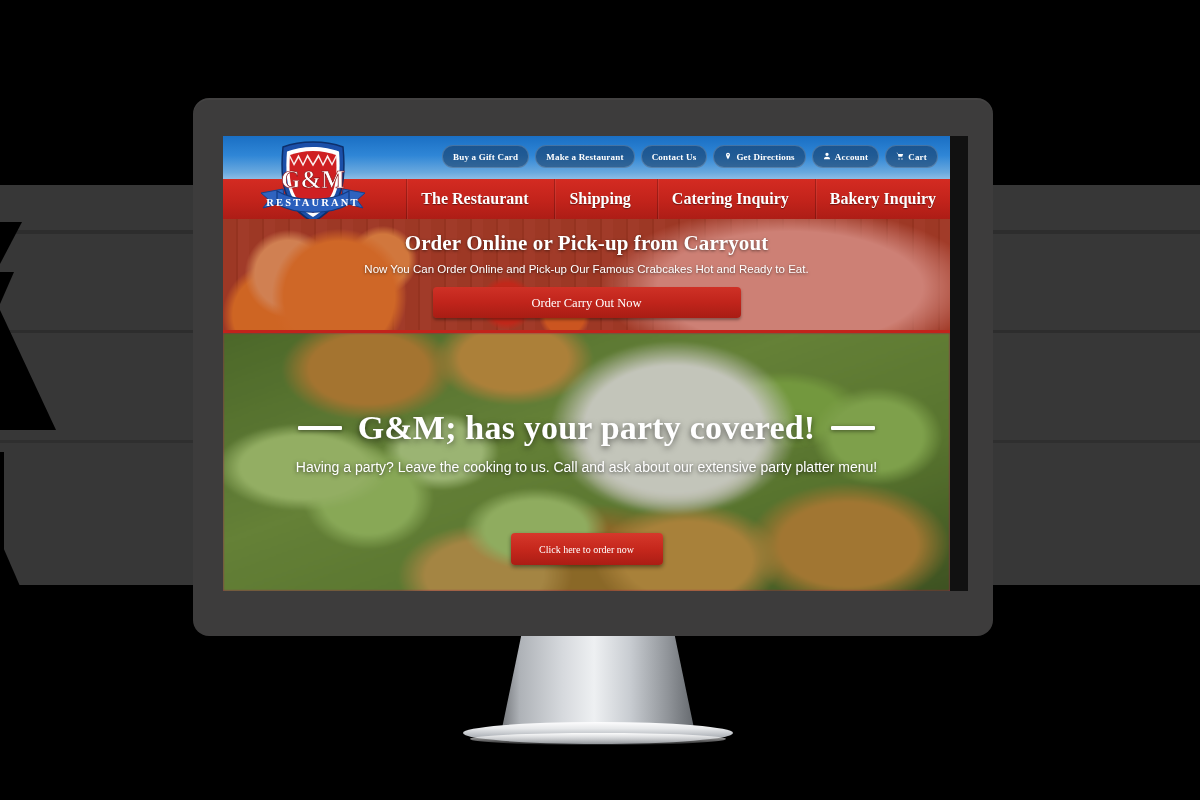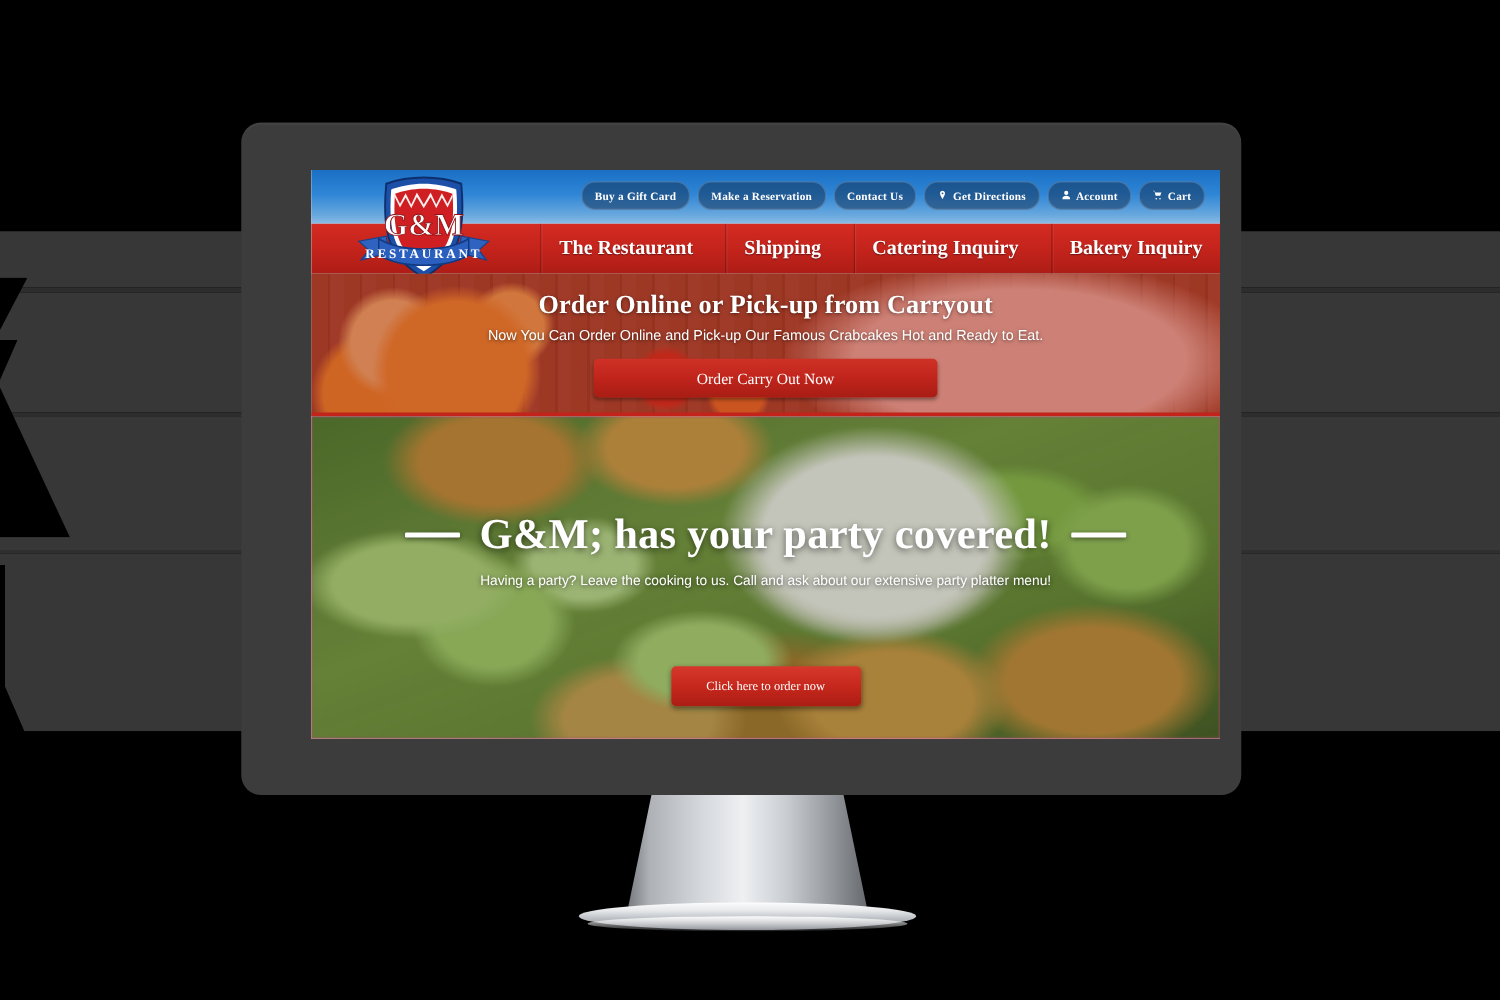--- a/index.html
+++ b/index.html
@@ -9,21 +9,21 @@
   #scene{position:relative;width:1200px;height:800px;background:#000;overflow:hidden;}
 
   
   .bg-band{position:absolute;left:0;width:1200px;background:#373737;}
   .bg-wedge{position:absolute;background:#000;}
 
   
   #monitor{position:absolute;left:193px;top:98px;width:800px;height:538px;
            background:#3d3c3c;border-radius:16px;
            box-shadow:0 2px 0 rgba(255,255,255,.03) inset;}
-  #bezel-inner{position:absolute;left:56px;top:38px;width:727px;height:455px;background:#111;}
+  #bezel-inner{position:absolute;left:30px;top:38px;width:727px;height:455px;background:#111;padding-left:18px;}
   #screen{position:absolute;left:0;top:0;width:727px;height:455px;overflow:hidden;background:#fff;}
 
   
   #stand-neck{position:absolute;left:500px;top:634px;width:196px;height:104px;
       background:linear-gradient(90deg,#6f7276 0%,#aeb2b7 10%,#d6d9dd 32%,#eef0f2 48%,#c9cdd2 66%,#8f9398 86%,#62666b 100%);
       clip-path:polygon(11% 0%,89% 0%,100% 100%,0% 100%);}
   #stand-base{position:absolute;left:463px;top:722px;width:270px;height:22px;border-radius:50%;
       background:linear-gradient(180deg,#fdfdfe 0%,#e6e8ea 30%,#b9bdc2 60%,#8a8e93 100%);}
   #stand-base-sh{position:absolute;left:470px;top:733px;width:256px;height:12px;border-radius:50%;
       background:linear-gradient(180deg,rgba(255,255,255,.9),rgba(120,124,129,.2));}
@@ -45,21 +45,21 @@
   .nav-item{display:flex;align-items:center;padding:0 14px;color:#fff;
             font-family:"Liberation Serif",serif;font-weight:700;font-size:16px;
             border-left:1px solid rgba(0,0,0,.22);
             box-shadow:1px 0 0 rgba(255,255,255,.07) inset;
             text-shadow:0 1px 1px rgba(0,0,0,.45);cursor:pointer;white-space:nowrap;}
 
   
   #logo{position:absolute;left:34px;top:4px;width:112px;height:86px;cursor:pointer;}
 
   
-  #promo{position:relative;height:114px;overflow:hidden;background:#737373;}
+  #promo{position:relative;height:114px;overflow:hidden;background:#1d4ed8;}
   #promo-photo{position:absolute;inset:0;
      background:
        radial-gradient(circle at 16% 68%, #f2a63a 0 9%, rgba(242,166,58,0) 11%),
        radial-gradient(circle at 9% 48%, #f6d98e 0 5%, rgba(246,217,142,0) 6.6%),
        radial-gradient(circle at 7% 84%, #f0a233 0 6%, rgba(240,162,51,0) 7.5%),
        radial-gradient(circle at 22% 36%, #f7c765 0 4.5%, rgba(247,199,101,0) 6%),
        radial-gradient(circle at 39% 74%, #cf2b1d 0 4.5%, rgba(207,43,29,0) 6%),
        radial-gradient(circle at 47% 84%, #e8832c 0 5%, rgba(232,131,44,0) 6.5%),
        radial-gradient(ellipse 26% 70% at 78% 60%, #f0d9d2 0 70%, rgba(240,217,210,0) 100%),
        radial-gradient(circle at 72% 70%, #c9631f 0 6%, rgba(201,99,31,0) 8%),
@@ -67,29 +67,29 @@
        radial-gradient(circle at 88% 78%, #b8551c 0 5%, rgba(184,85,28,0) 7%),
        repeating-linear-gradient(90deg,#8e4a33 0 13px,#7e4029 13px 15px,#96503a 15px 26px),
        #8d4a32;
      filter:saturate(1.05);}
   #promo-tint{position:absolute;inset:0;background:rgba(170,40,25,.50);}
   #promo-content{position:relative;text-align:center;padding-top:12px;}
   #promo-title{margin:0;color:#fff;font-family:"Liberation Serif",serif;font-weight:700;
       font-size:21px;letter-spacing:.1px;text-shadow:0 1px 3px rgba(0,0,0,.5);}
   #promo-sub{margin:7px 0 0;color:#fff;font-size:11.5px;font-weight:400;
       text-shadow:0 1px 3px rgba(0,0,0,.55);}
-  #promo-btn{display:block;margin:12px auto 0;width:275px;height:31px;line-height:31px;
+  #promo-btn{display:block;margin:12px auto 0;width:308px;height:31px;line-height:31px;
       border:0;border-radius:4px;color:#fff;cursor:pointer;font-size:12.5px;
       font-family:"Liberation Serif",serif;
       background:linear-gradient(180deg,#cf3126 0%,#c0241b 50%,#a81d14 100%);
       box-shadow:0 2px 3px rgba(0,0,0,.35);}
   #promo-rule{position:absolute;left:0;right:0;bottom:0;height:3px;background:#c2231b;}
 
   
-  #hero{position:relative;height:258px;overflow:hidden;background:#ec4899;}
+  #hero{position:relative;height:258px;overflow:hidden;background:#be185d;}
   #hero-photo{position:absolute;inset:0;
      background:
        radial-gradient(ellipse 17% 34% at 62% 37%, #f4f2ea 0 72%, rgba(244,242,234,0) 100%),
        radial-gradient(ellipse 14% 26% at 62% 44%, #ded9c6 0 70%, rgba(222,217,198,0) 100%),
        radial-gradient(ellipse 12% 17% at 11% 52%, #b7d47e 0 72%, rgba(183,212,126,0) 100%),
        radial-gradient(ellipse 9% 20% at 20% 64%, #a9cc6e 0 70%, rgba(169,204,110,0) 100%),
        radial-gradient(ellipse 8% 15% at 30% 46%, #c2dc92 0 70%, rgba(194,220,146,0) 100%),
        radial-gradient(ellipse 10% 16% at 43% 76%, #b2d179 0 70%, rgba(178,209,121,0) 100%),
        radial-gradient(ellipse 9% 19% at 90% 40%, #9cc25f 0 70%, rgba(156,194,95,0) 100%),
        radial-gradient(ellipse 11% 15% at 77% 30%, #8fb84f 0 70%, rgba(143,184,79,0) 100%),
@@ -101,21 +101,21 @@
        radial-gradient(ellipse 18% 30% at 50% 96%, #a97b32 0 70%, rgba(169,123,50,0) 100%),
        linear-gradient(160deg,#5c7a33 0%,#7c9a46 40%,#6c8a3a 70%,#4a5f28 100%);
      filter:blur(1.1px) saturate(1.05);}
   #hero-tint{position:absolute;inset:0;background:rgba(25,35,18,.22);}
   #hero-content{position:relative;text-align:center;padding-top:76px;}
   #hero-headline{display:flex;align-items:center;justify-content:center;gap:16px;}
   .hr-dash{display:block;width:44px;height:4px;background:#fff;border-radius:1px;
            box-shadow:0 1px 4px rgba(0,0,0,.5);}
   #hero-title{margin:0;color:#fff;font-family:"Liberation Serif",serif;font-weight:700;
       font-size:34px;letter-spacing:.2px;text-shadow:0 2px 6px rgba(0,0,0,.55);white-space:nowrap;}
-  #hero-sub{margin:12px 0 16px;color:#fff;font-size:11px;text-shadow:0 1px 4px rgba(0,0,0,.7);}
+  #hero-sub{margin:12px 0 16px;color:#fff;font-size:14px;text-shadow:0 1px 4px rgba(0,0,0,.7);}
   #hero-btn{position:absolute;left:50%;transform:translateX(-50%);top:200px;
       width:152px;height:32px;line-height:32px;border:0;border-radius:4px;color:#fff;cursor:pointer;
       font-family:"Liberation Serif",serif;font-size:10px;
       background:linear-gradient(180deg,#d6382b 0%,#c5271c 52%,#ab1d14 100%);
       box-shadow:0 2px 4px rgba(0,0,0,.45);}
 </style>
 </head>
 <body>
 
 <div id="scene">
@@ -149,21 +149,21 @@
         <div id="site">
 
           <header id="topbar">
             <div class="pill-row">
 
               <div class="pill">
                 <span>Buy a Gift Card</span>
               </div>
 
               <div class="pill">
-                <span>Make a Reservation</span>
+                <span>Make a Restaurant</span>
               </div>
 
               <div class="pill">
                 <span>Contact Us</span>
               </div>
 
               <div class="pill">
                 <span>
                   <svg viewBox="0 0 24 24">
                       <path d="M12 2C8.7 2 6 4.7 6 8c0 4.5 6 14 6 14s6-9.5 6-14c0-3.3-2.7-6-6-6zm0 8.2A2.2 2.2 0 1 1 12 5.8a2.2 2.2 0 0 1 0 4.4z"></path>

